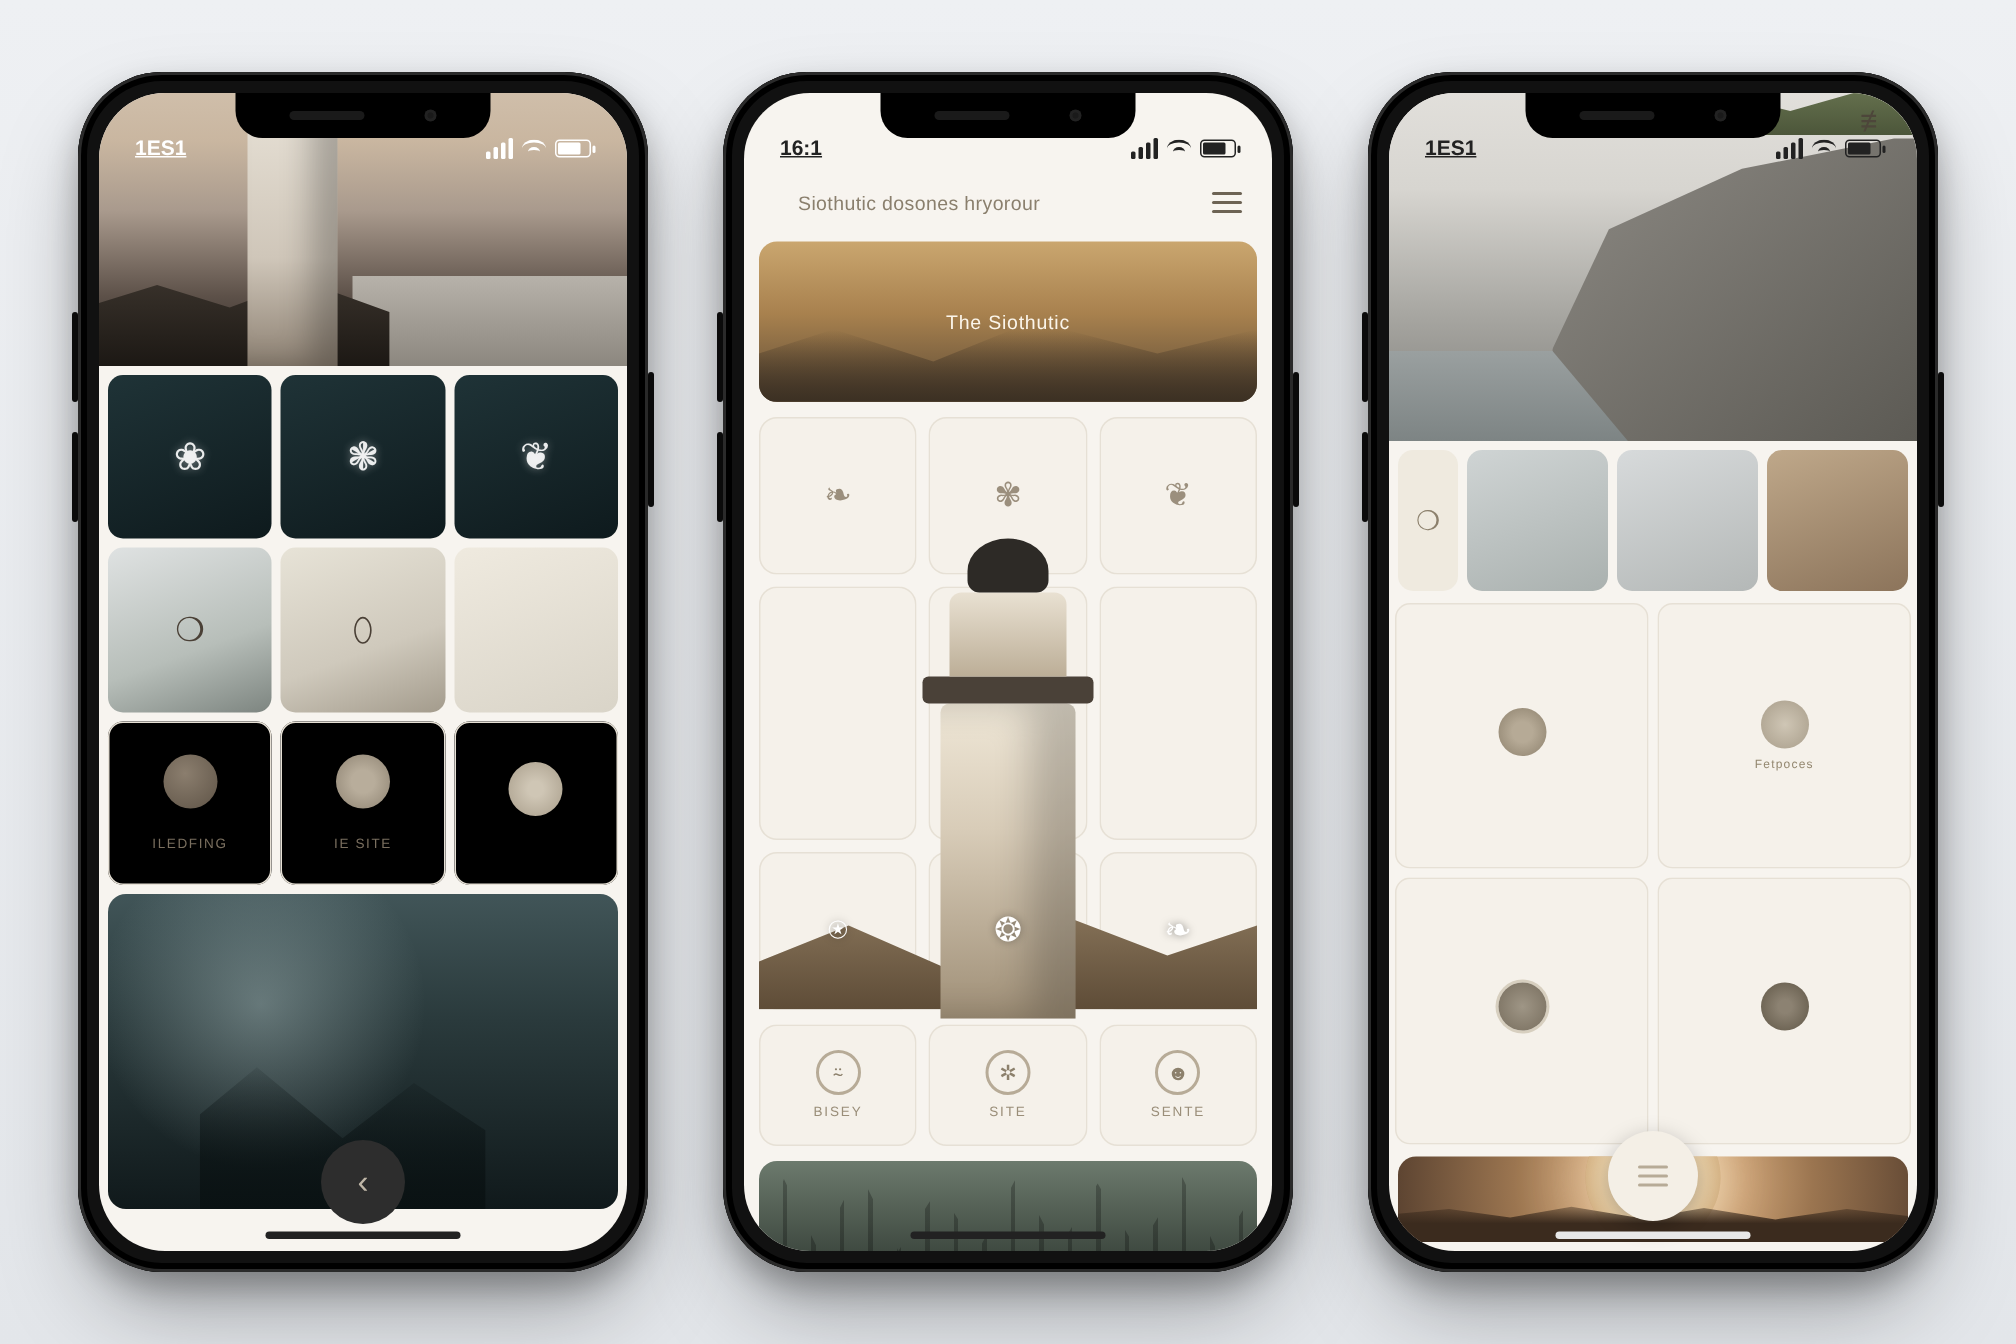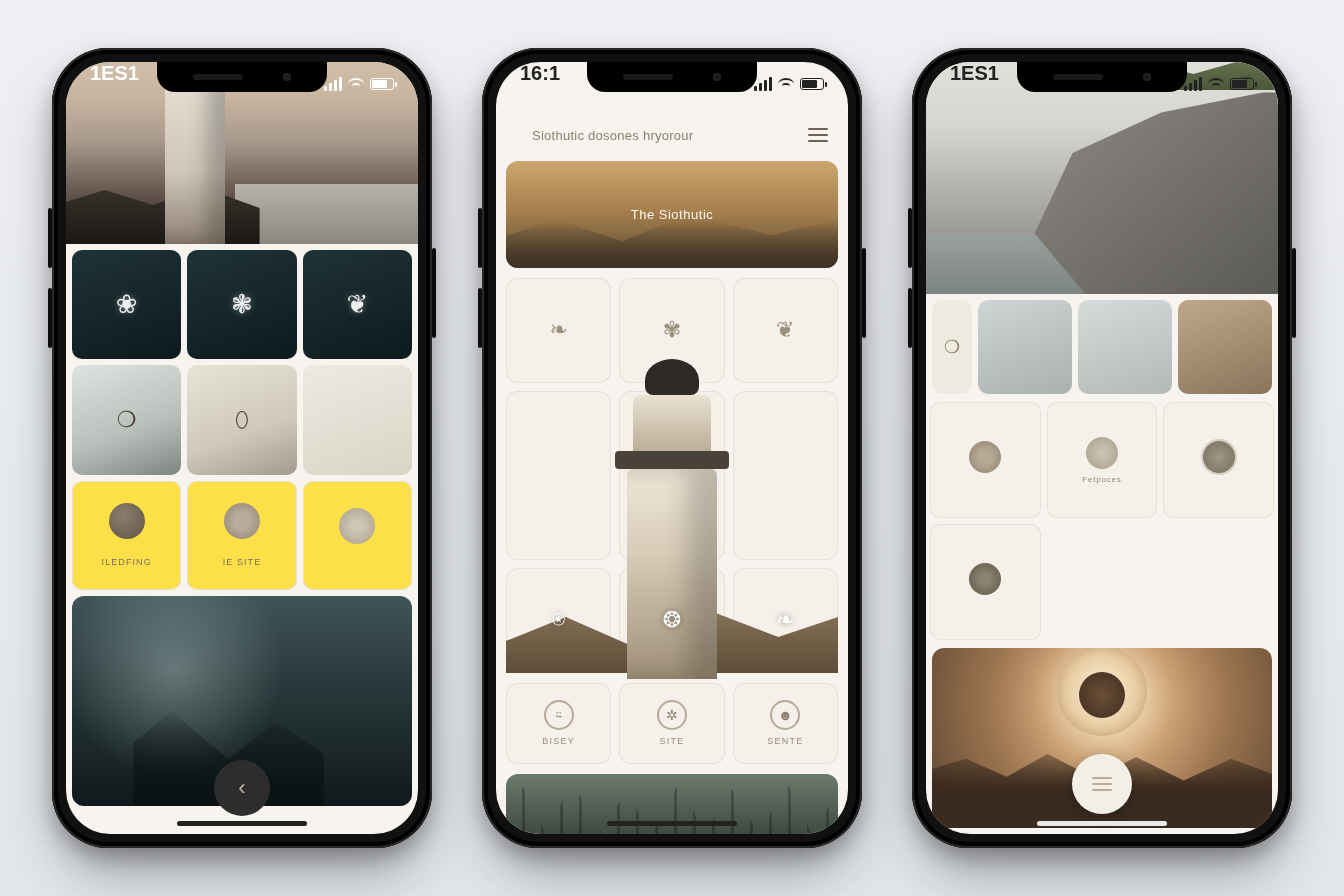--- a/index.html
+++ b/index.html
@@ -35,23 +35,23 @@
     position: absolute; top: 0; left: 50%; transform: translateX(-50%);
     width: 170px; height: 30px; background: #000;
     border-bottom-left-radius: 18px; border-bottom-right-radius: 18px;
     z-index: 50;
     display:flex; align-items:center; justify-content:center; gap:40px;
   }
   .notch .dot { width:8px; height:8px; border-radius:50%; background:#1a1a1a; box-shadow:0 0 0 2px #222 inset; }
   .notch .slit { width:50px; height:6px; border-radius:3px; background:#1a1a1a; }
   .statusbar {
     height: 48px; flex:0 0 48px;
-    display:flex; justify-content:space-between;
-    padding: 0 24px 4px; font-size:20px; font-weight:600; color:#222;
-    position:relative; z-index:40;
+    display:flex; align-items:flex-end; justify-content:space-between;
+    padding: 0 24px 4px; font-size:14px; font-weight:600; color:#222;
+    position:relative; z-index:40;text-decoration:underline;
   }
   .statusbar.light { color:#fff; }
   .status-icons { display:flex; gap:6px; align-items:center; }
   .sig { display:flex; gap:2px; align-items:flex-end;}
   .sig i { width:3px; background:currentColor; border-radius:1px; }
   .sig i:nth-child(1){height:5px}.sig i:nth-child(2){height:8px}.sig i:nth-child(3){height:11px}.sig i:nth-child(4){height:14px}
   .wifi { width:16px; height:12px; position:relative; }
   .wifi::before{content:"";position:absolute;inset:0;border:2px solid currentColor;border-bottom:none;border-left:none;border-right:none;border-radius:16px 16px 0 0/12px 12px 0 0;}
   .wifi::after{content:"";position:absolute;left:4px;right:4px;top:5px;bottom:0;border:2px solid currentColor;border-bottom:none;border-left:none;border-right:none;border-radius:10px 10px 0 0/8px 8px 0 0;}
   .batt { width:24px; height:12px; border:1.5px solid currentColor; border-radius:3px; position:relative;}
@@ -83,21 +83,21 @@
   .grid3 { display:grid; grid-template-columns:repeat(3,1fr); gap:6px; padding:6px; }
   .tile { aspect-ratio:1/1; border-radius:10px; display:flex; align-items:center; justify-content:center; position:relative; overflow:hidden;}
   .p1-row1 .tile { background:linear-gradient(160deg,#1f3337,#0e1a1d);}
   .p1-row1 .glyph { color:rgba(255,255,255,.9); font-size:26px; text-shadow:0 0 6px rgba(255,255,255,.4);}
   .p1-row2 { padding-top:0; }
   .p1-row2 .tile { background:linear-gradient(160deg,#dfe2e2,#b7beb9 60%,#7d8580);}
   .p1-row2 .glyph { color:#4a4036; font-size:22px;}
   .p1-row2 .tile:nth-child(2){background:linear-gradient(160deg,#e7e3d7,#cfc9bc 60%,#a39b8c);}
   .p1-row2 .tile:nth-child(3){background:linear-gradient(160deg,#efeadf,#d9d4c8);}
   .p1-row3 { padding-top:0; }
-  .p1-row3 .tile { background:#fde047; box-shadow: inset 0 0 0 1px #e6e0d5; display:flex; flex-direction:column; gap:18px;}
+  .p1-row3 .tile { background:#000000; box-shadow: inset 0 0 0 1px #e6e0d5; display:flex; flex-direction:column; gap:18px;}
   .p1-row3 .circ{width:36px;height:36px;border-radius:50%;background:radial-gradient(circle at 40% 35%,#8b7e6e,#5f5447);}
   .p1-row3 .tile:nth-child(2) .circ{background:radial-gradient(circle,#b8ad9b 30%,#8d8271);}
   .p1-row3 .tile:nth-child(3) .circ{background:radial-gradient(circle,#cfc6b5 20%,#a89d8a);}
   .tile .cap{font-size:9px; letter-spacing:.12em; color:#7a6f5f;}
   .p1-big {
     margin:0 6px 6px; height:210px; border-radius:12px;
     background: radial-gradient(circle at 30% 35%,rgba(210,230,230,.35),transparent 40%),
                 linear-gradient(180deg,#415558 0%,#2a3a3c 40%,#10191b 100%);
     position:relative;
   }
@@ -142,21 +142,21 @@
   .p3-rock{position:absolute;right:-10px;bottom:0;width:72%;height:72%;background:linear-gradient(140deg,#8d8a84,#5b5953);clip-path:polygon(20% 100%,0 70%,15% 30%,50% 10%,90% 0,100% 0,100% 100%);}
   .p3-grass{position:absolute;right:0;top:36px;width:60%;height:40px;background:linear-gradient(#6e7a55,#4c563a);clip-path:polygon(0 80%,30% 20%,60% 60%,100% 0,100% 100%,0 100%);}    
   .p3-sea{position:absolute;left:0;bottom:0;width:48%;height:60px;background:linear-gradient(#9aa0a0,#7d8484);}
   .p3-menu{position:absolute;top:56px;right:18px;color:#4d463a;font-size:20px;}
   .p3-row{display:grid;grid-template-columns:40px repeat(3,1fr);gap:6px;padding:6px 6px 0;}
   .p3-row .side{border-radius:10px;background:#efeadf;display:flex;align-items:center;justify-content:center;color:#8c806c;font-size:18px;}
   .p3-row .tile{border-radius:10px;}
   .p3-row .t1{background:linear-gradient(160deg,#cfd4d4,#aab1af);}
   .p3-row .t2{background:linear-gradient(160deg,#d7dadb,#b4b8b7);}
   .p3-row .t3{background:linear-gradient(160deg,#bfa88a,#8c745b);}
-  .p3-cats{display:grid;grid-template-columns:repeat(3,1fr);gap:6px;padding:8px 4px;}
+  .p3-cats{display:grid;grid-template-columns:repeat(2,1fr);gap:6px;padding:8px 4px;}
   .p3-cats .item{background:#f5f1ea;border-radius:10px;box-shadow:inset 0 0 0 1px #e6e0d5;aspect-ratio:1/1.05;display:flex;flex-direction:column;align-items:center;justify-content:center;gap:6px;}
   .p3-cats .circ{width:32px;height:32px;border-radius:50%;background:radial-gradient(circle,#b6aa96 30%,#8c806c);}
   .p3-cats .item:nth-child(2) .circ{background:radial-gradient(circle,#cfc6b5,#a89d8a);}
   .p3-cats .item:nth-child(3) .circ{background:radial-gradient(circle,#9f9686,#776d5d);box-shadow:0 0 0 2px #d7cfbf;}
   .p3-cats .item:nth-child(4) .circ{background:radial-gradient(circle,#8c8272 20%,#5f5646);}
   .p3-cats .cap{font-size:8px;letter-spacing:.1em;color:#93876f;}
   .p3-sun{flex:1;margin:0 6px 6px;border-radius:12px;position:relative;overflow:hidden;
     background:radial-gradient(circle at 52% 30%,#f6e3c6 0%,#e6c79c 14%,#caa074 30%,#9b7550 55%,#5a4230 100%);}
   .p3-sun .orb{position:absolute;left:50%;top:24%;transform:translate(-50%,-50%);width:90px;height:90px;border-radius:50%;background:radial-gradient(circle,#fef4e0 0%,#e8cda3 55%,#c9a475 80%);box-shadow:0 0 40px rgba(250,230,200,.6);}
   .p3-sun .inner{position:absolute;left:50%;top:26%;transform:translate(-50%,-50%);width:46px;height:46px;border-radius:50%;background:radial-gradient(circle,#6b4f37,#3e2e20);}

